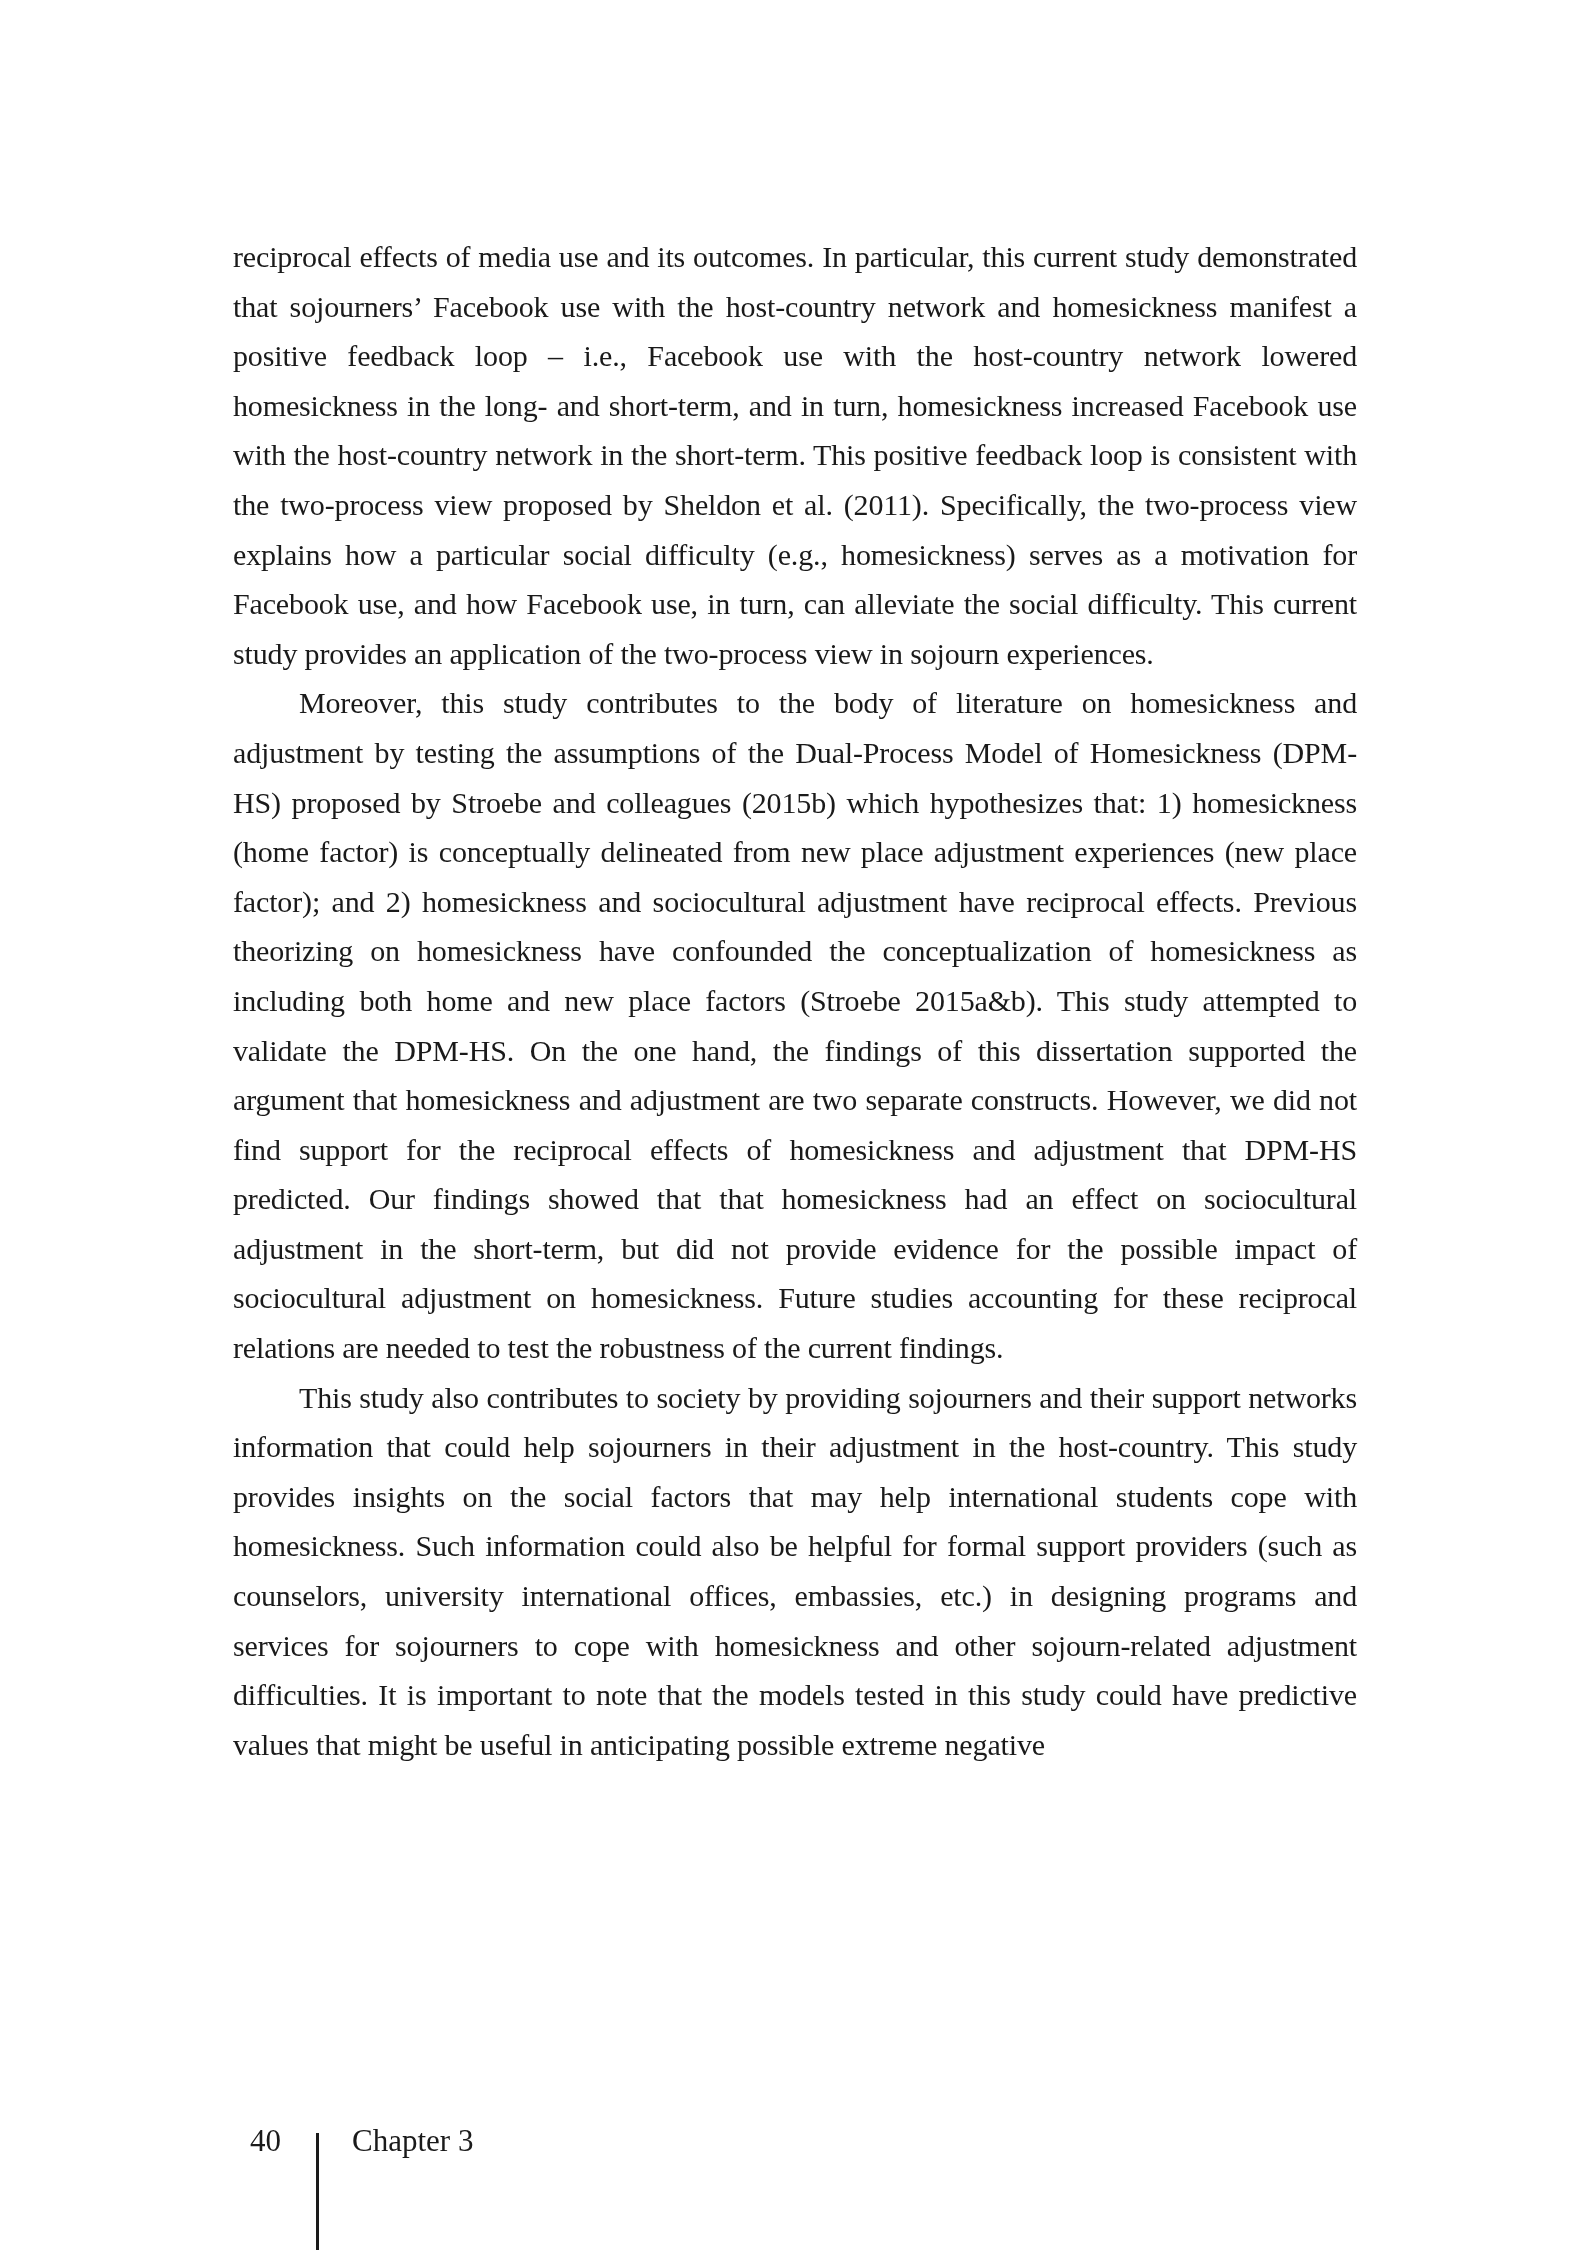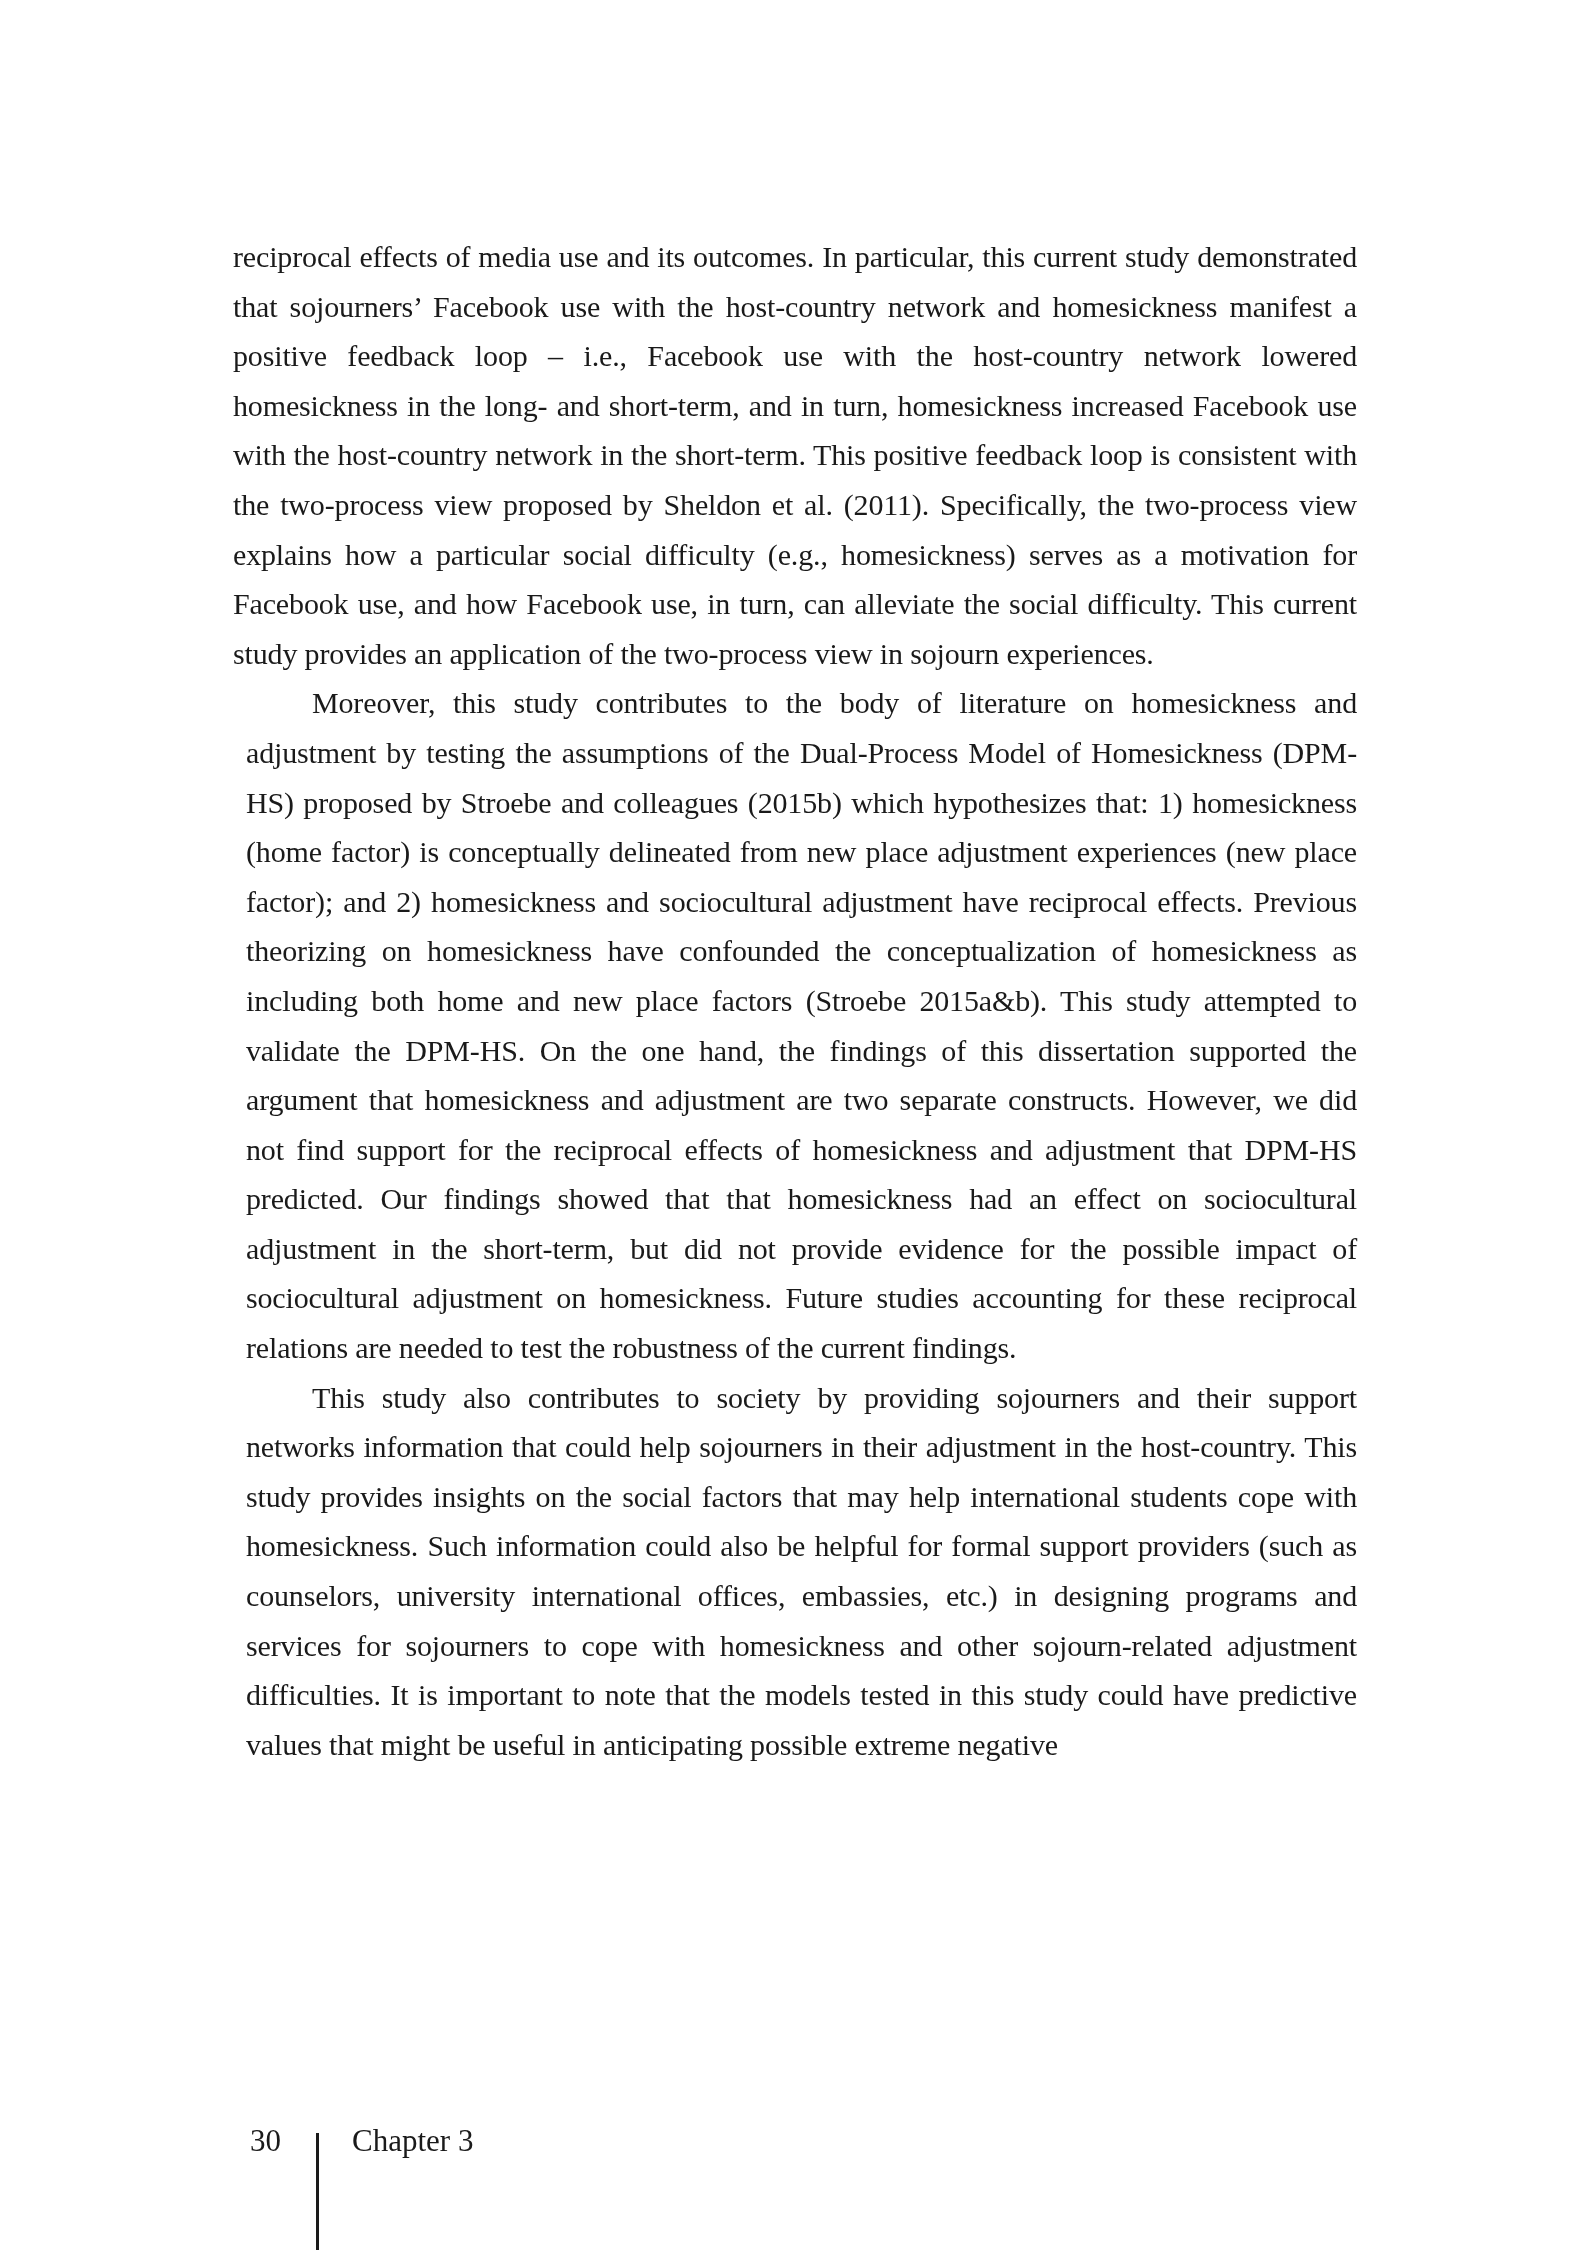--- a/index.html
+++ b/index.html
@@ -26,21 +26,20 @@
       font-size: 30px;
       line-height: 49.6px;
       text-align: justify;
       text-justify: inter-word;
       letter-spacing: -0.15px;
       hyphens: none;
       font-family: Liberation Serif, serif;
     }
     .para.indent {
       text-indent: 66px;
-      margin-left: 13px;
     }
     .footer-page-number {
       position: absolute;
       left: 250px;
       top: 2121px;
       font-size: 31px;
       line-height: 40px;
     }
     .footer-rule {
       position: absolute;
@@ -61,15 +60,15 @@
   </style>
 </head>
 <body>
 
 <div class="page">
   <p class="para">reciprocal effects of media use and its outcomes. In particular, this current study demonstrated that sojourners’ Facebook use with the host-country network and homesickness manifest a positive feedback loop – i.e., Facebook use with the host-country network lowered homesickness in the long- and short-term, and in turn, homesickness increased Facebook use with the host-country network in the short-term. This positive feedback loop is consistent with the two-process view proposed by Sheldon et al. (2011). Specifically, the two-process view explains how a particular social difficulty (e.g., homesickness) serves as a motivation for Facebook use, and how Facebook use, in turn, can alleviate the social difficulty. This current study provides an application of the two-process view in sojourn experiences.</p>
   <p class="para indent">Moreover, this study contributes to the body of literature on homesickness and adjustment by testing the assumptions of the Dual-Process Model of Homesickness (DPM-HS) proposed by Stroebe and colleagues (2015b) which hypothesizes that: 1) homesickness (home factor) is conceptually delineated from new place adjustment experiences (new place factor); and 2) homesickness and sociocultural adjustment have reciprocal effects. Previous theorizing on homesickness have confounded the conceptualization of homesickness as including both home and new place factors (Stroebe 2015a&amp;b). This study attempted to validate the DPM-HS. On the one hand, the findings of this dissertation supported the argument that homesickness and adjustment are two separate constructs. However, we did not find support for the reciprocal effects of homesickness and adjustment that DPM-HS predicted. Our findings showed that that homesickness had an effect on sociocultural adjustment in the short-term, but did not provide evidence for the possible impact of sociocultural adjustment on homesickness. Future studies accounting for these reciprocal relations are needed to test the robustness of the current findings.</p>
   <p class="para indent">This study also contributes to society by providing sojourners and their support networks information that could help sojourners in their adjustment in the host-country. This study provides insights on the social factors that may help international students cope with homesickness. Such information could also be helpful for formal support providers (such as counselors, university international offices, embassies, etc.) in designing programs and services for sojourners to cope with homesickness and other sojourn-related adjustment difficulties. It is important to note that the models tested in this study could have predictive values that might be useful in anticipating possible extreme negative</p>
 </div>
 
-<div class="footer-page-number">30</div>
+<div class="footer-page-number">40</div>
 <div class="footer-rule"></div>
 <div class="footer-chapter">Chapter 3</div>
 
 </body></html>

